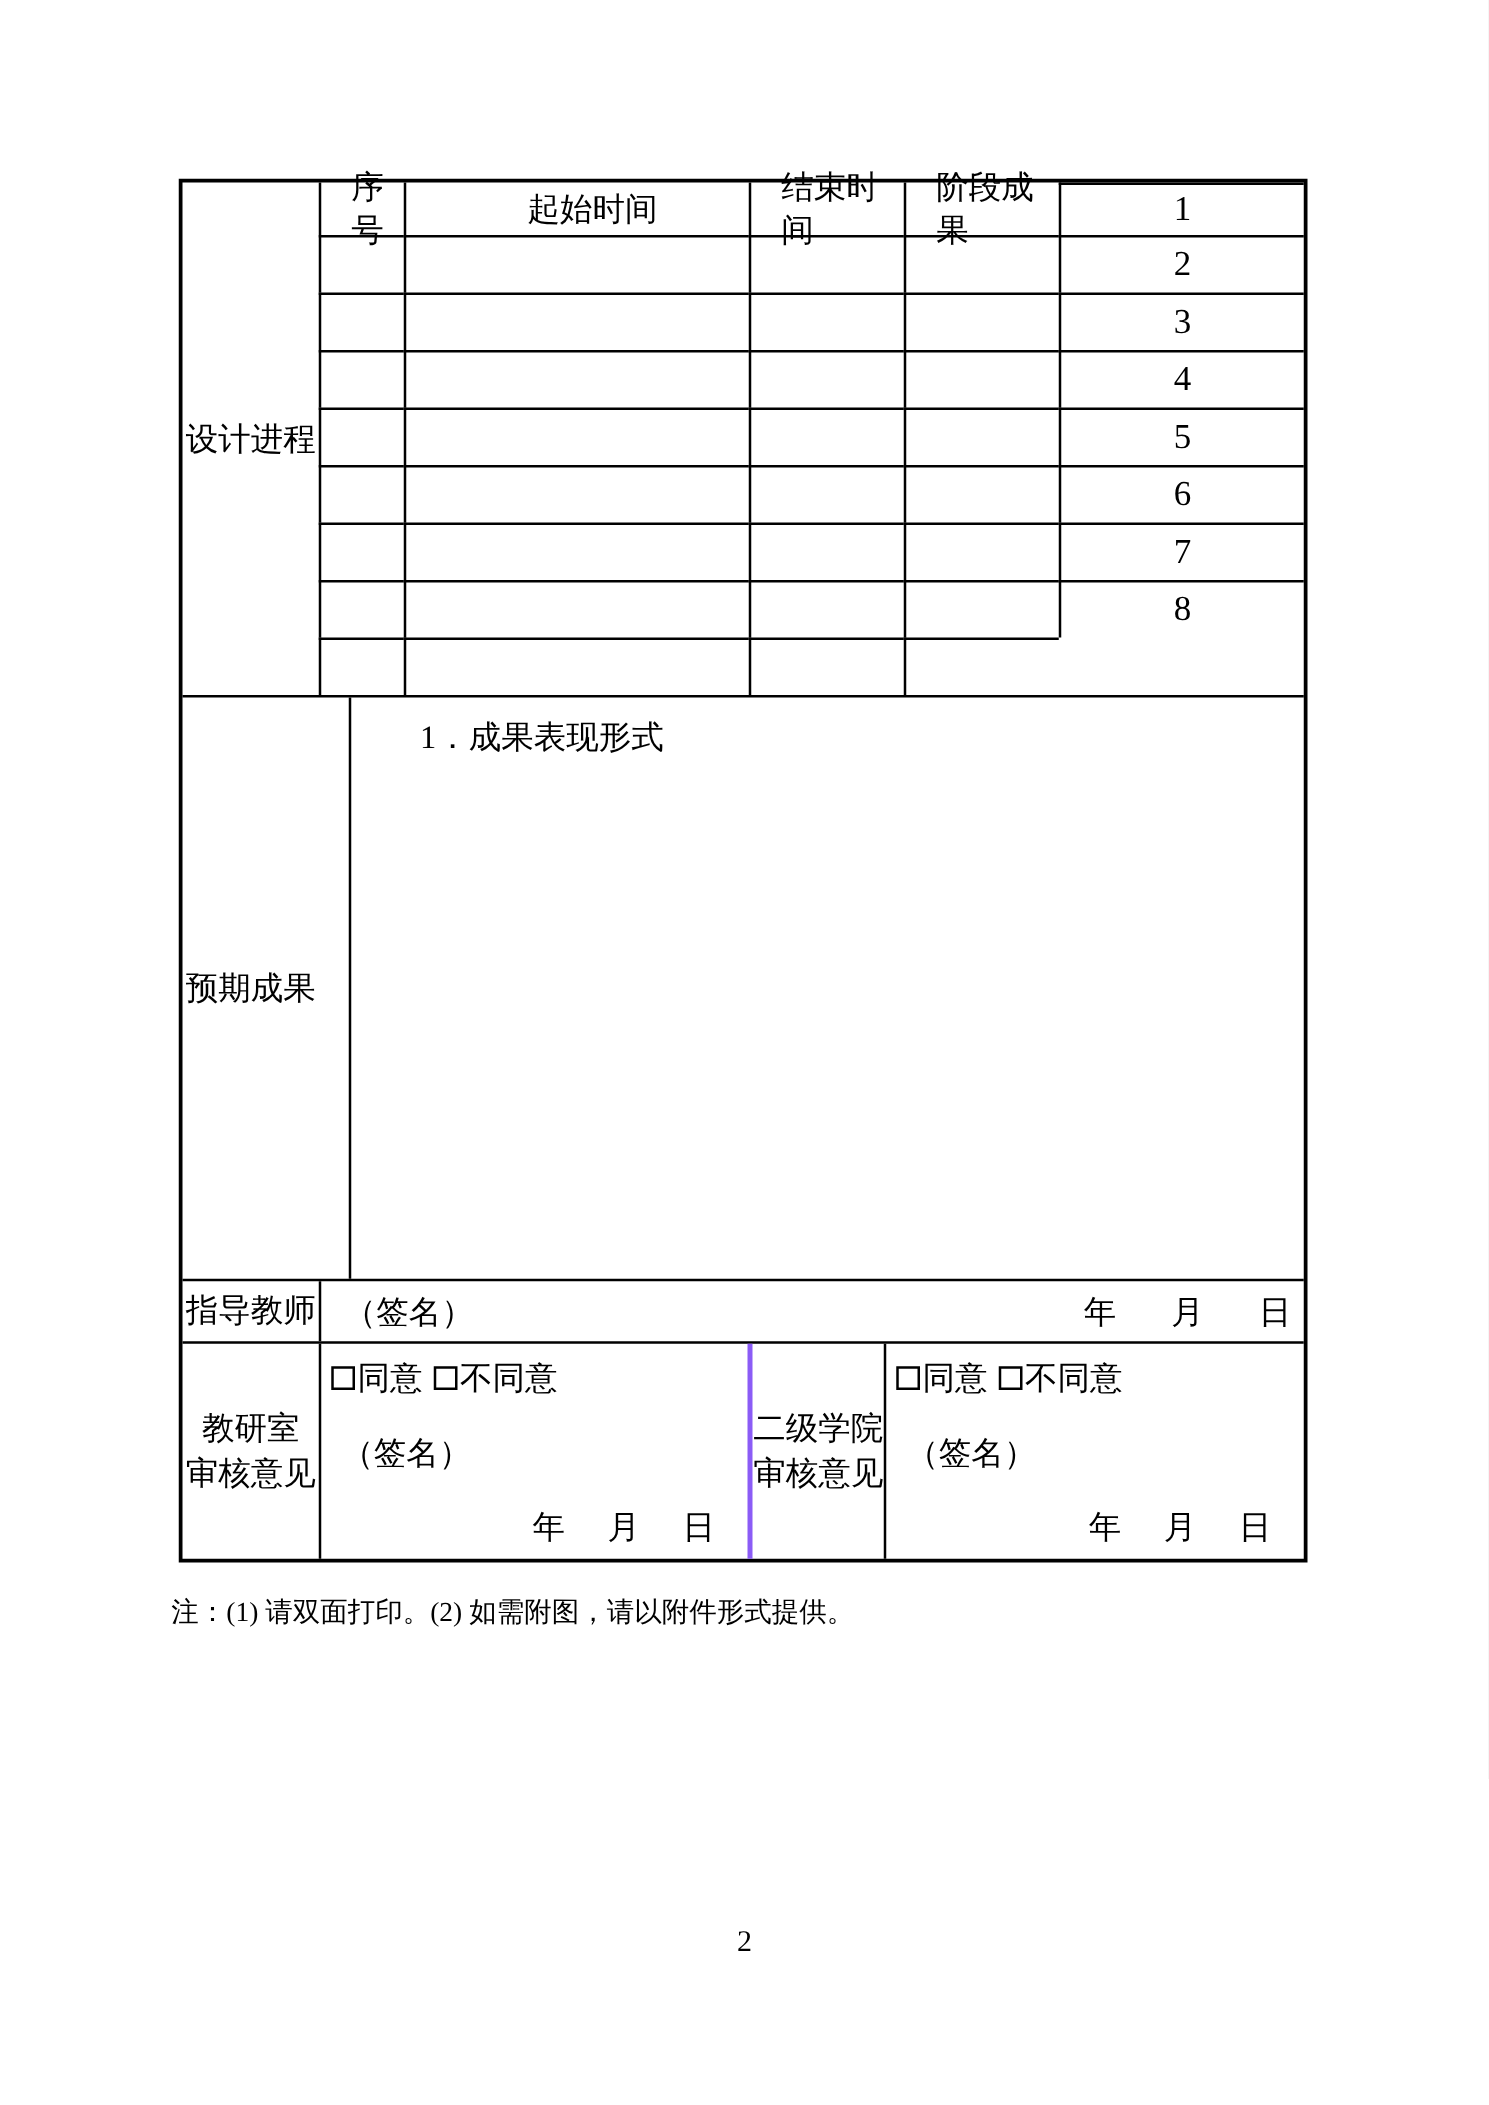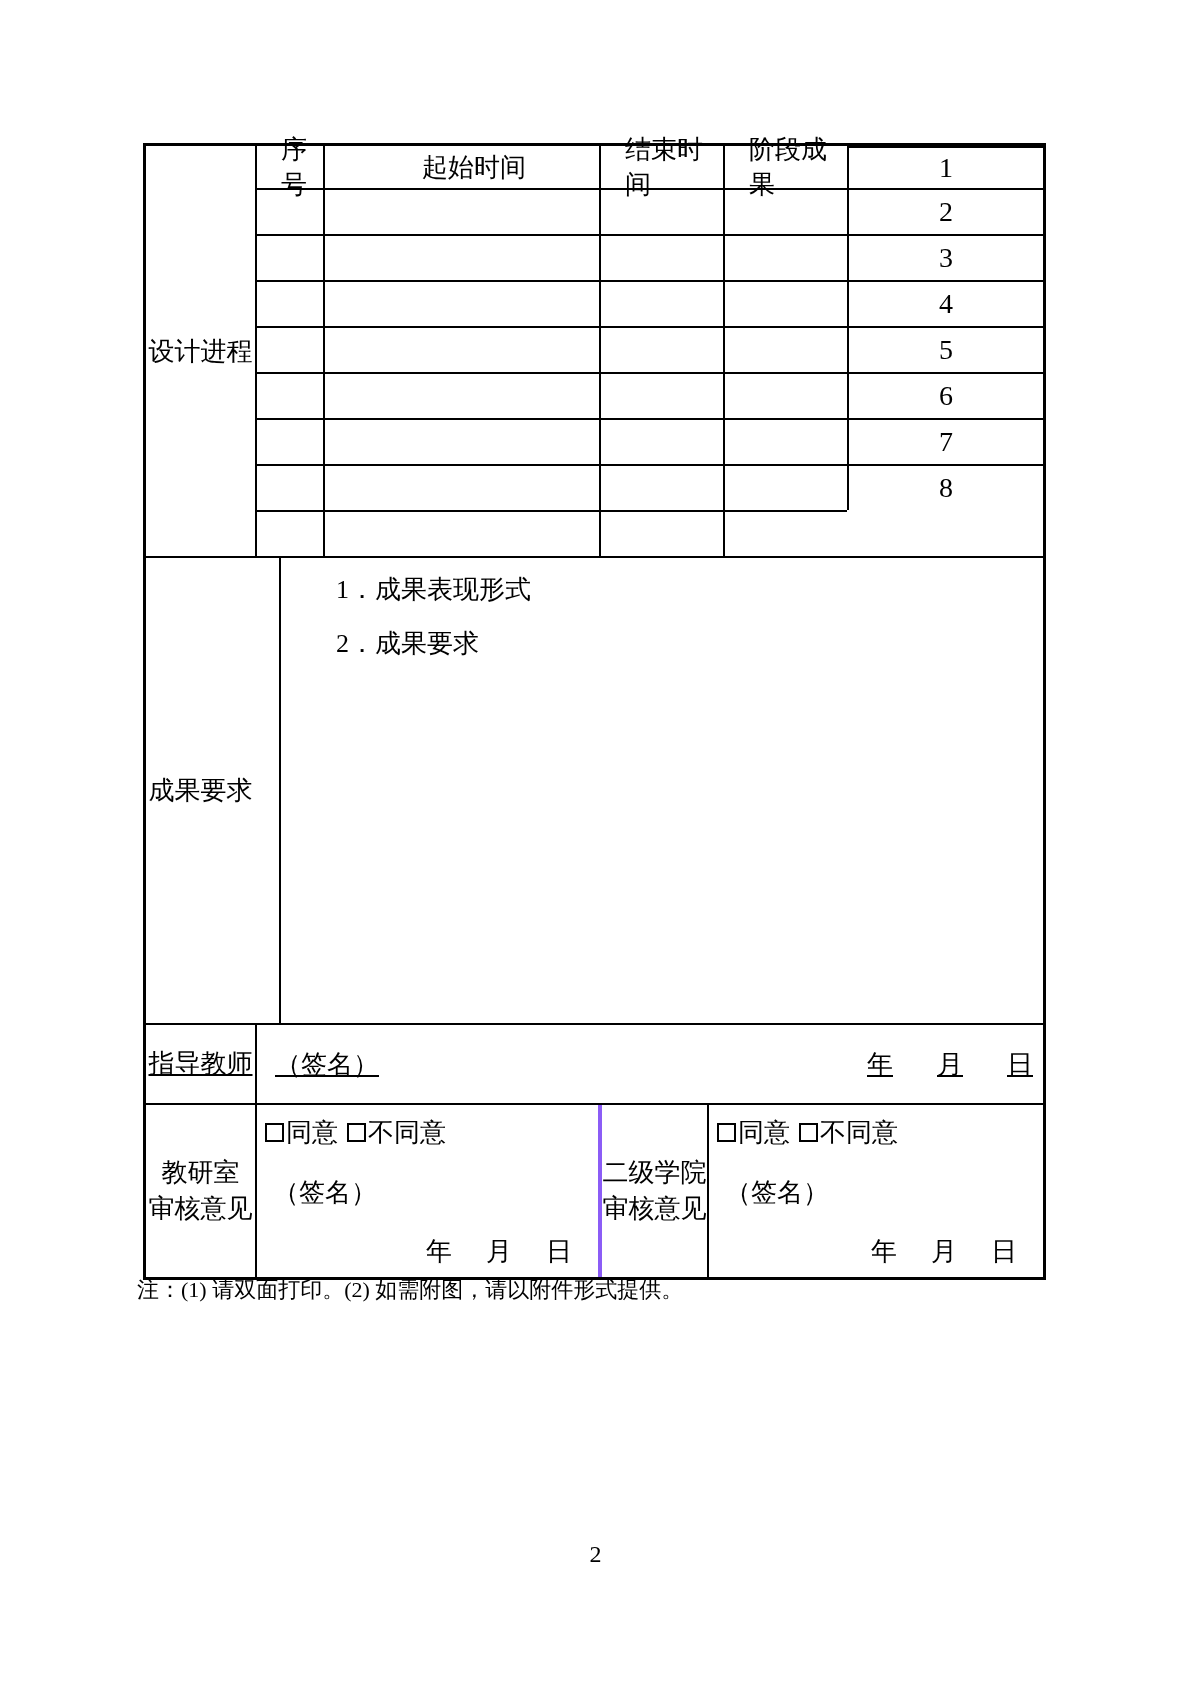--- a/index.html
+++ b/index.html
@@ -54,21 +54,21 @@
     text-align: center;
     line-height: 36px;
   }
   .sec .content { border-left: 2px solid #000; flex: 1; }
   
   .sec-expected { height: 467px; }
   .sec-expected .content { padding: 16px 10px 0 55px; margin-left: 24px; }
   .expected-item { line-height: 32px; }
   .expected-item + .expected-item { margin-top: 22px; }
   
-  .sec-advisor { height: 80px; text-decoration: underline; }
+  .sec-advisor { height: 50px; }
   .sec-advisor .content {
     display: flex;
     align-items: center;
     justify-content: space-between;
     padding: 0 10px 0 18px;
   }
   .date-row { display: flex; }
   .sec-advisor .date-row { gap: 44px; }
   
   .sec-review { height: 174px; }
@@ -165,24 +165,23 @@
       <div></div>
 
       <div class="num">8</div>
       <div></div>
       <div></div>
       <div></div>
       <div></div>
     </div>
 
     <div class="sec sec-expected">
-      <div class="side-label">成果要求</div>
+      <div class="side-label">预期成果</div>
       <div class="content">
         <div class="expected-item">1．成果表现形式</div>
-        <div class="expected-item">2．成果要求</div>
       </div>
     </div>
 
     <div class="sec sec-advisor">
       <div class="side-label">指导教师</div>
       <div class="content">
         <span>（签名）</span>
         <span class="date-row">
           <span>年</span>
           <span>月</span>

